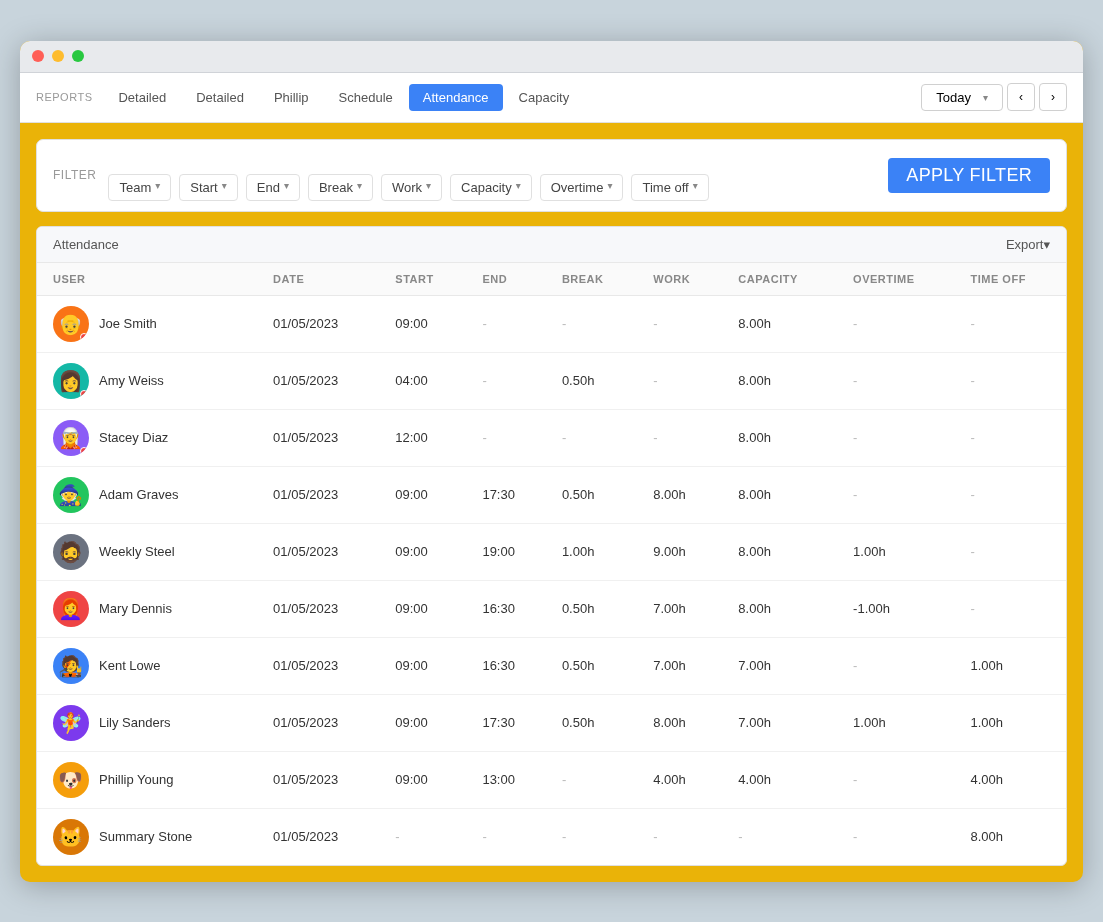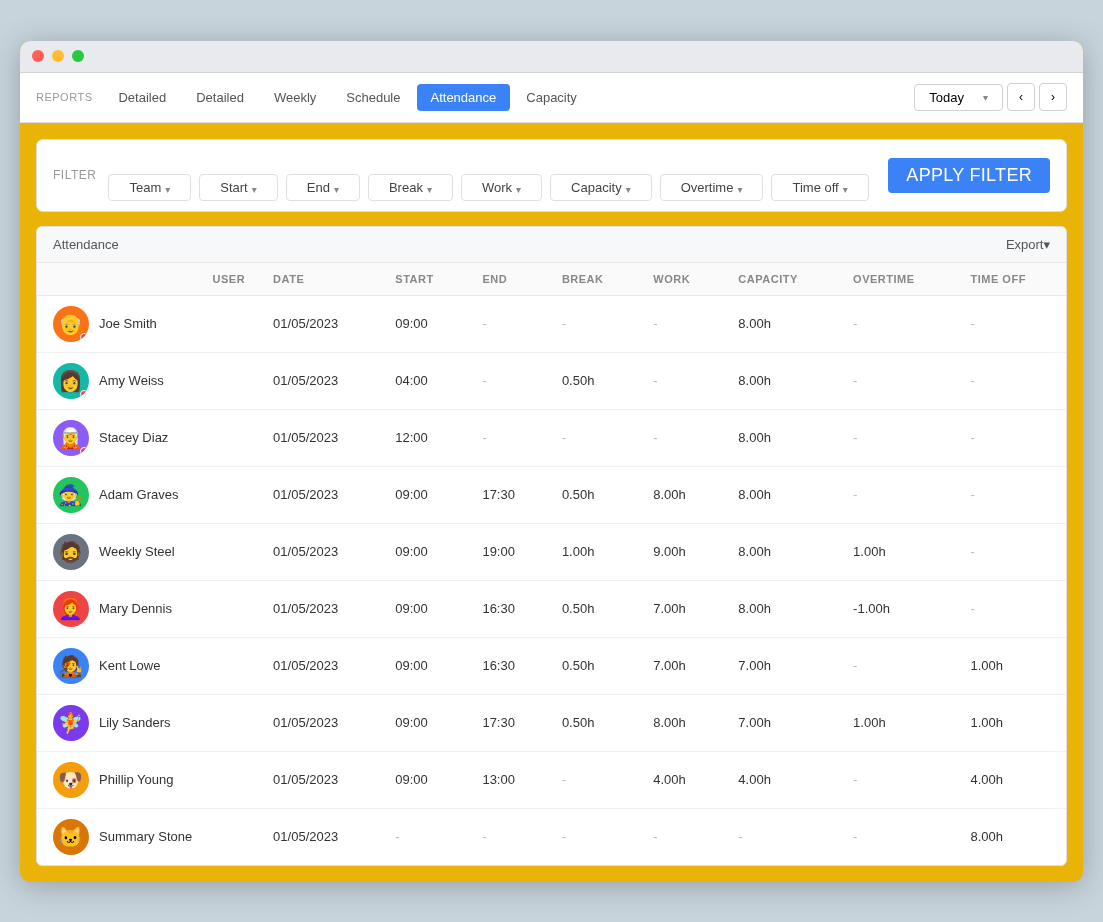--- a/index.html
+++ b/index.html
@@ -74,21 +74,21 @@
     }
     .today-btn {
       padding: 5px 14px;
       background: #fff;
       border: 1px solid #d0d0d0;
       border-radius: 4px;
       font-size: 13px;
       cursor: pointer;
       display: flex;
       align-items: center;
-      gap: 19px;
+      gap: 12px;
     }
     .nav-arrow {
       width: 28px; height: 28px;
       border: 1px solid #d0d0d0;
       background: #fff;
       border-radius: 4px;
       cursor: pointer;
       display: flex; align-items: center; justify-content: center;
       font-size: 12px;
     }
@@ -107,28 +107,28 @@
       margin-bottom: 14px;
     }
     .filter-label {
       font-size: 12px;
       color: #999;
       text-transform: uppercase;
       letter-spacing: 0.5px;
       margin-right: 4px;
     }
     .filter-btn {
-      padding: 5px 20px;
+      padding: 5px 10px;
       border: 1px solid #e0e0e0;
       border-radius: 4px;
       background: #fff;
       font-size: 13px;
       cursor: pointer;
       display: flex;
-      align-items: flex-end;
+      align-items: flex-start;
       gap: 4px;
       color: #444;
       margin-top: 24px;
     }
     .chevron { font-size: 10px; color: #888; }
 
     .apply-btn {
       margin-left: auto;
       padding: 7px 18px;
       background: #3b82f6;
@@ -177,21 +177,21 @@
     }
     thead th {
       text-align: left;
       padding: 10px 14px;
       font-size: 11px;
       font-weight: 600;
       color: #888;
       letter-spacing: 0.5px;
       text-transform: uppercase;
     }
-    thead th:first-child { padding-left: 16px; text-align: right; }
+    thead th:first-child { padding-left: 16px; }
 
     tbody tr {
       border-bottom: 1px solid #f0f0f0;
     }
     tbody tr:last-child { border-bottom: none; }
 
     tbody td {
       padding: 10px 14px;
       color: #333;
       vertical-align: middle;
@@ -231,21 +231,21 @@
     <div class="dot dot-red"></div>
     <div class="dot dot-yellow"></div>
     <div class="dot dot-green"></div>
   </div>
 
   <div class="nav-bar">
     <span class="reports-label">REPORTS</span>
     <div class="nav-tabs">
       <button class="nav-tab">Detailed</button>
       <button class="nav-tab">Detailed</button>
-      <button class="nav-tab">Weekly</button>
+      <button class="nav-tab">Phillip</button>
       <button class="nav-tab">Schedule</button>
       <button class="nav-tab active">Attendance</button>
       <button class="nav-tab">Capacity</button>
     </div>
     <div class="nav-right">
       <button class="today-btn">
         <span>Today</span>
         <span class="chevron">▾</span>
       </button>
       <button class="nav-arrow">‹</button>

